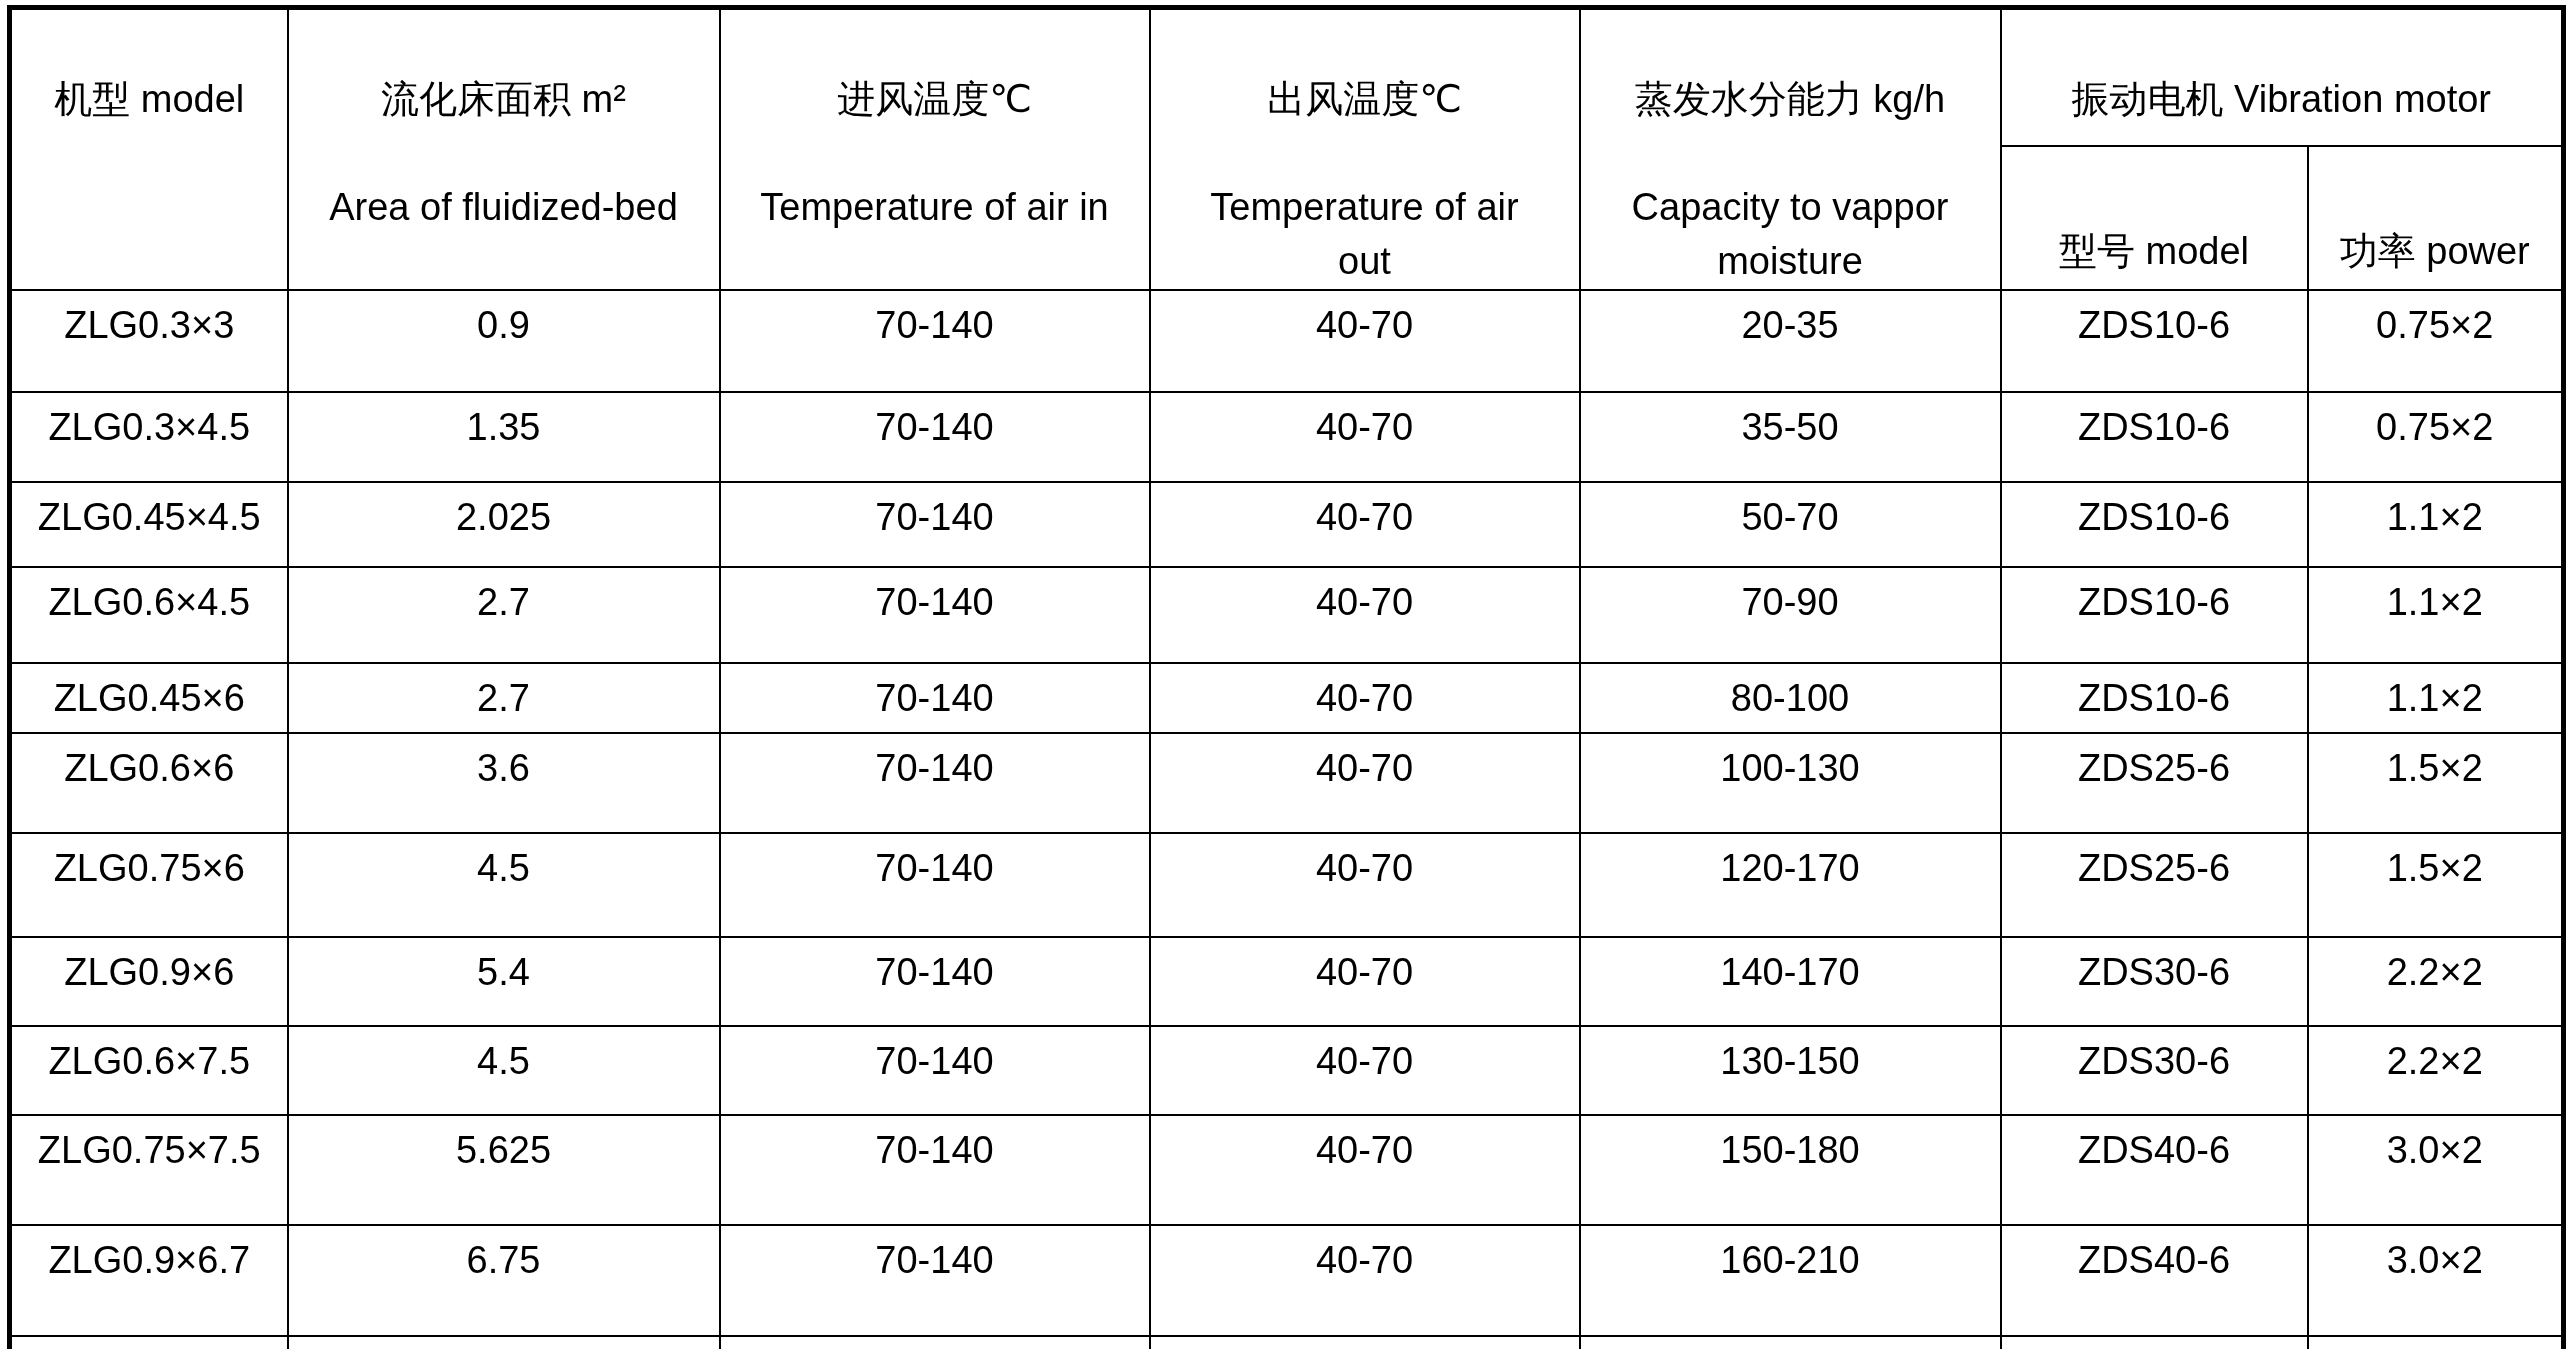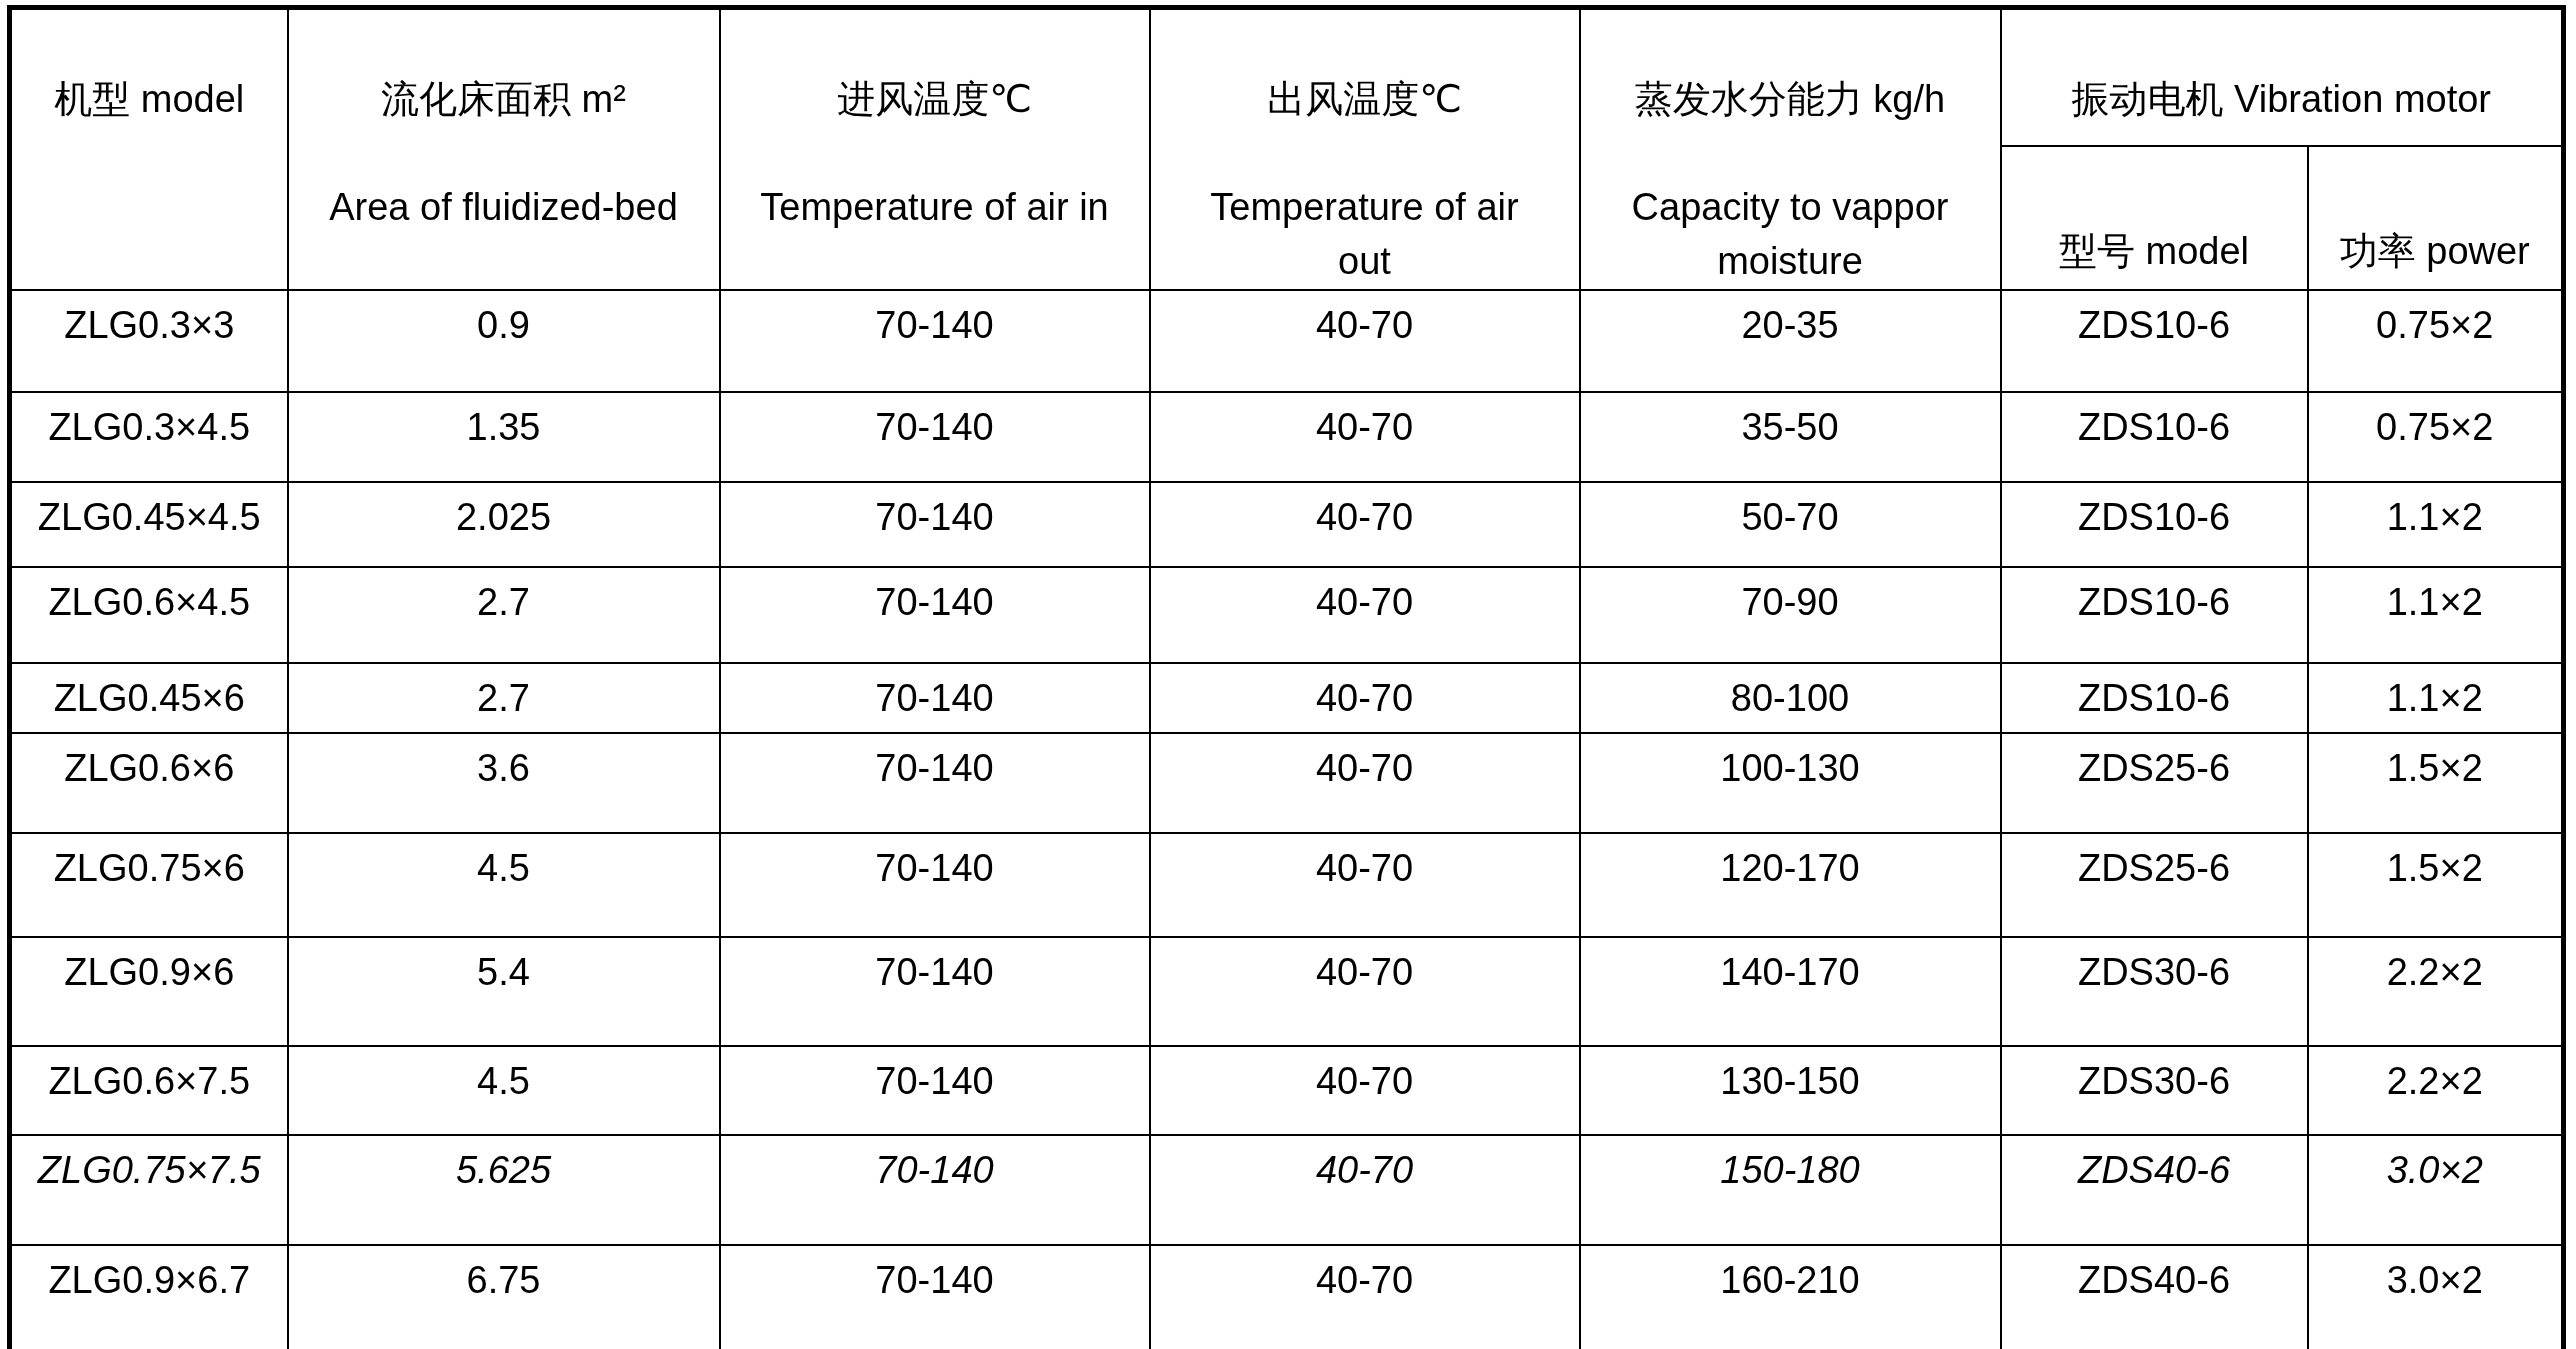--- a/index.html
+++ b/index.html
@@ -31,23 +31,23 @@
   tr.hr2 th{vertical-align:middle;padding-top:14px;}
   tbody td{padding-top:12px;}
   
   tbody tr:nth-child(1){height:102px;}
   tbody tr:nth-child(2){height:90px;}
   tbody tr:nth-child(3){height:85px;}
   tbody tr:nth-child(4){height:96px;}
   tbody tr:nth-child(5){height:70px;}
   tbody tr:nth-child(6){height:100px;}
   tbody tr:nth-child(7){height:104px;}
-  tbody tr:nth-child(8){height:109px;}
+  tbody tr:nth-child(8){height:89px;}
   tbody tr:nth-child(9){height:89px;}
-  tbody tr:nth-child(10){height:110px;font-style:italic;}
+  tbody tr:nth-child(10){height:110px;}
   tbody tr:nth-child(11){height:111px;}
   tbody tr:nth-child(12){height:102px;}
 </style>
 </head>
 <body>
 
 <div class="page">
 <table class="spec">
   <colgroup>
     <col style="width:278px">

